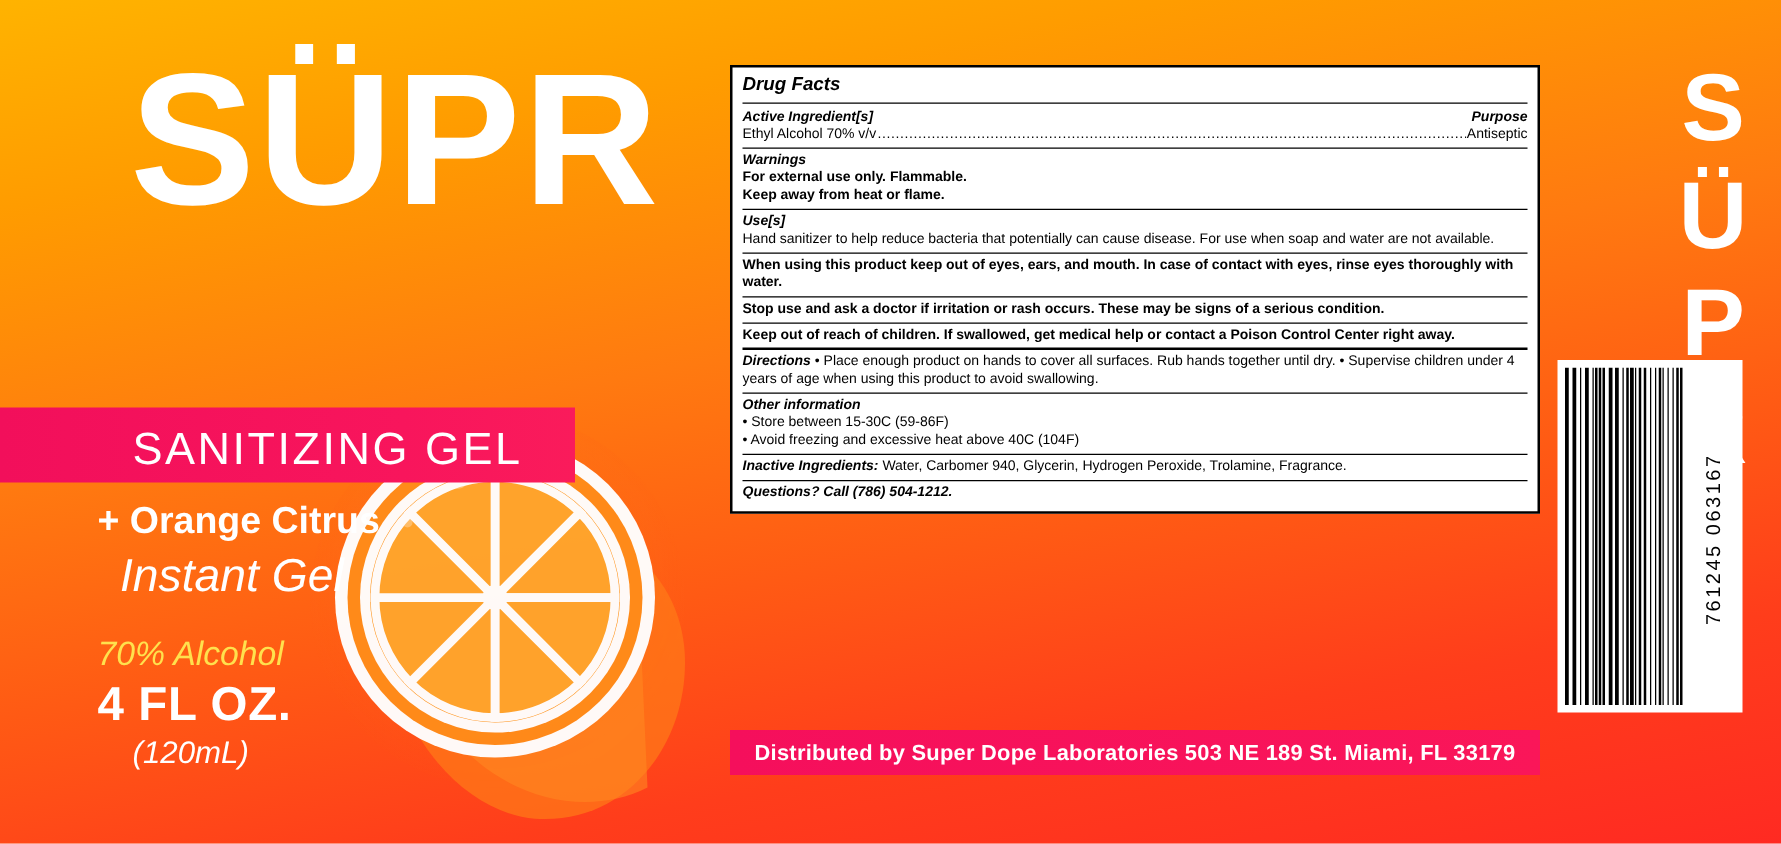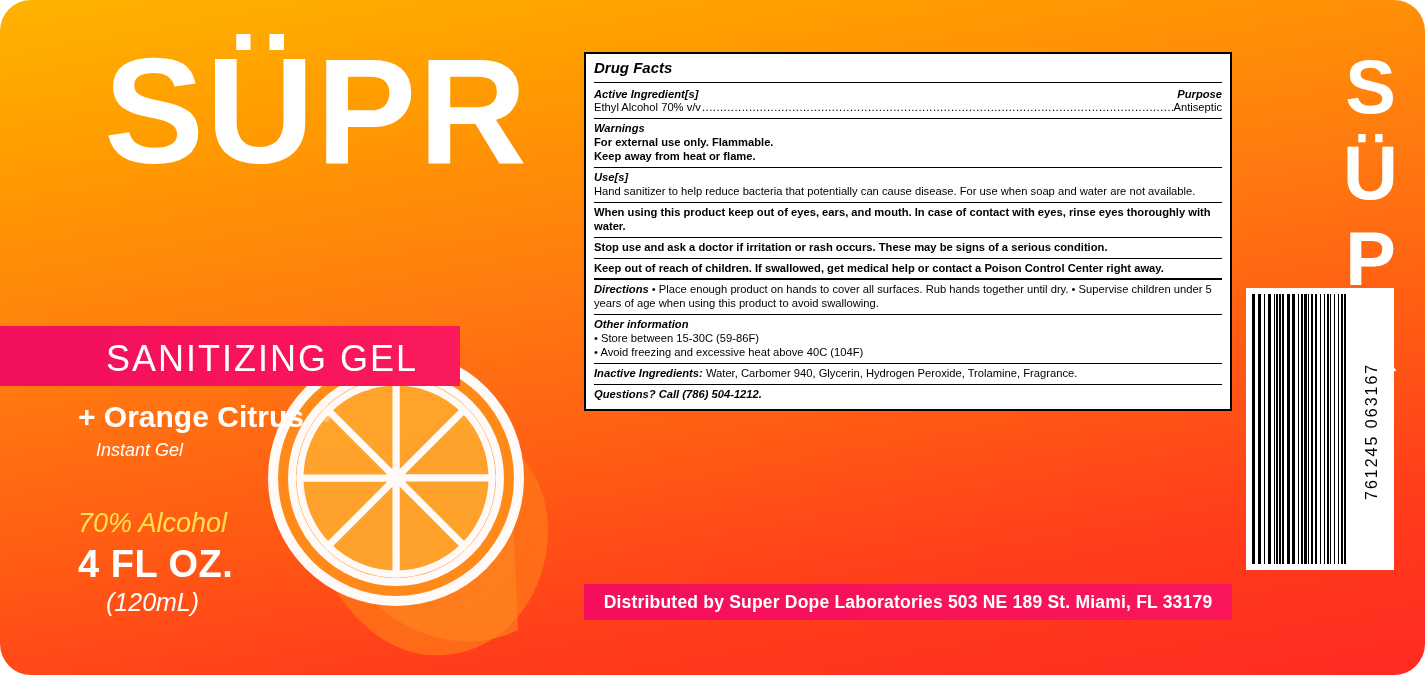--- a/index.html
+++ b/index.html
@@ -9,21 +9,20 @@
   }
   body {
     font-family: "Liberation Sans", sans-serif;
   }
   #label {
     position: relative;
     width: 1425px;
     height: 675px;
     overflow: hidden;
     background: linear-gradient(170deg, #ffb300 0%, #ff9c00 18%, #ff7a10 42%, #ff5a14 62%, #ff3d1b 80%, #ff2a22 100%);
-    border-radius: 31px;
   }
 
   
   #left-panel {
     position: absolute;
     left: 0; top: 0;
     width: 570px; height: 675px;
   }
   #brand-name {
     position: absolute;
@@ -62,21 +61,21 @@
   #variant {
     position: absolute;
     left: 78px; top: 400px;
     font-size: 30px;
     font-weight: bold;
     color: #ffffff;
   }
   #variant-sub {
     position: absolute;
     left: 96px; top: 440px;
-    font-size: 18px;
+    font-size: 37px;
     font-style: italic;
     color: #ffffff;
   }
   #alcohol {
     position: absolute;
     left: 78px; top: 508px;
     font-size: 27px;
     font-style: italic;
     color: #ffe14d;
   }
@@ -321,21 +320,21 @@
       <div class="df-bold">Stop use and ask a doctor if irritation or rash occurs. These may be signs of a serious condition.</div>
     </div>
 
     <div class="df-sec thick">
       <div class="df-bold">Keep out of reach of children. If swallowed, get medical help or contact a Poison Control Center right away.</div>
     </div>
 
     <div class="df-sec">
       <div>
         <span class="df-inline-head">Directions</span>
-        <span>• Place enough product on hands to cover all surfaces. Rub hands together until dry. • Supervise children under 5 years of age when using this product to avoid swallowing.</span>
+        <span>• Place enough product on hands to cover all surfaces. Rub hands together until dry. • Supervise children under 4 years of age when using this product to avoid swallowing.</span>
       </div>
     </div>
 
     <div class="df-sec">
       <div class="df-head">Other information</div>
       <div>• Store between 15-30C (59-86F)</div>
       <div>• Avoid freezing and excessive heat above 40C (104F)</div>
     </div>
 
     <div class="df-sec">

